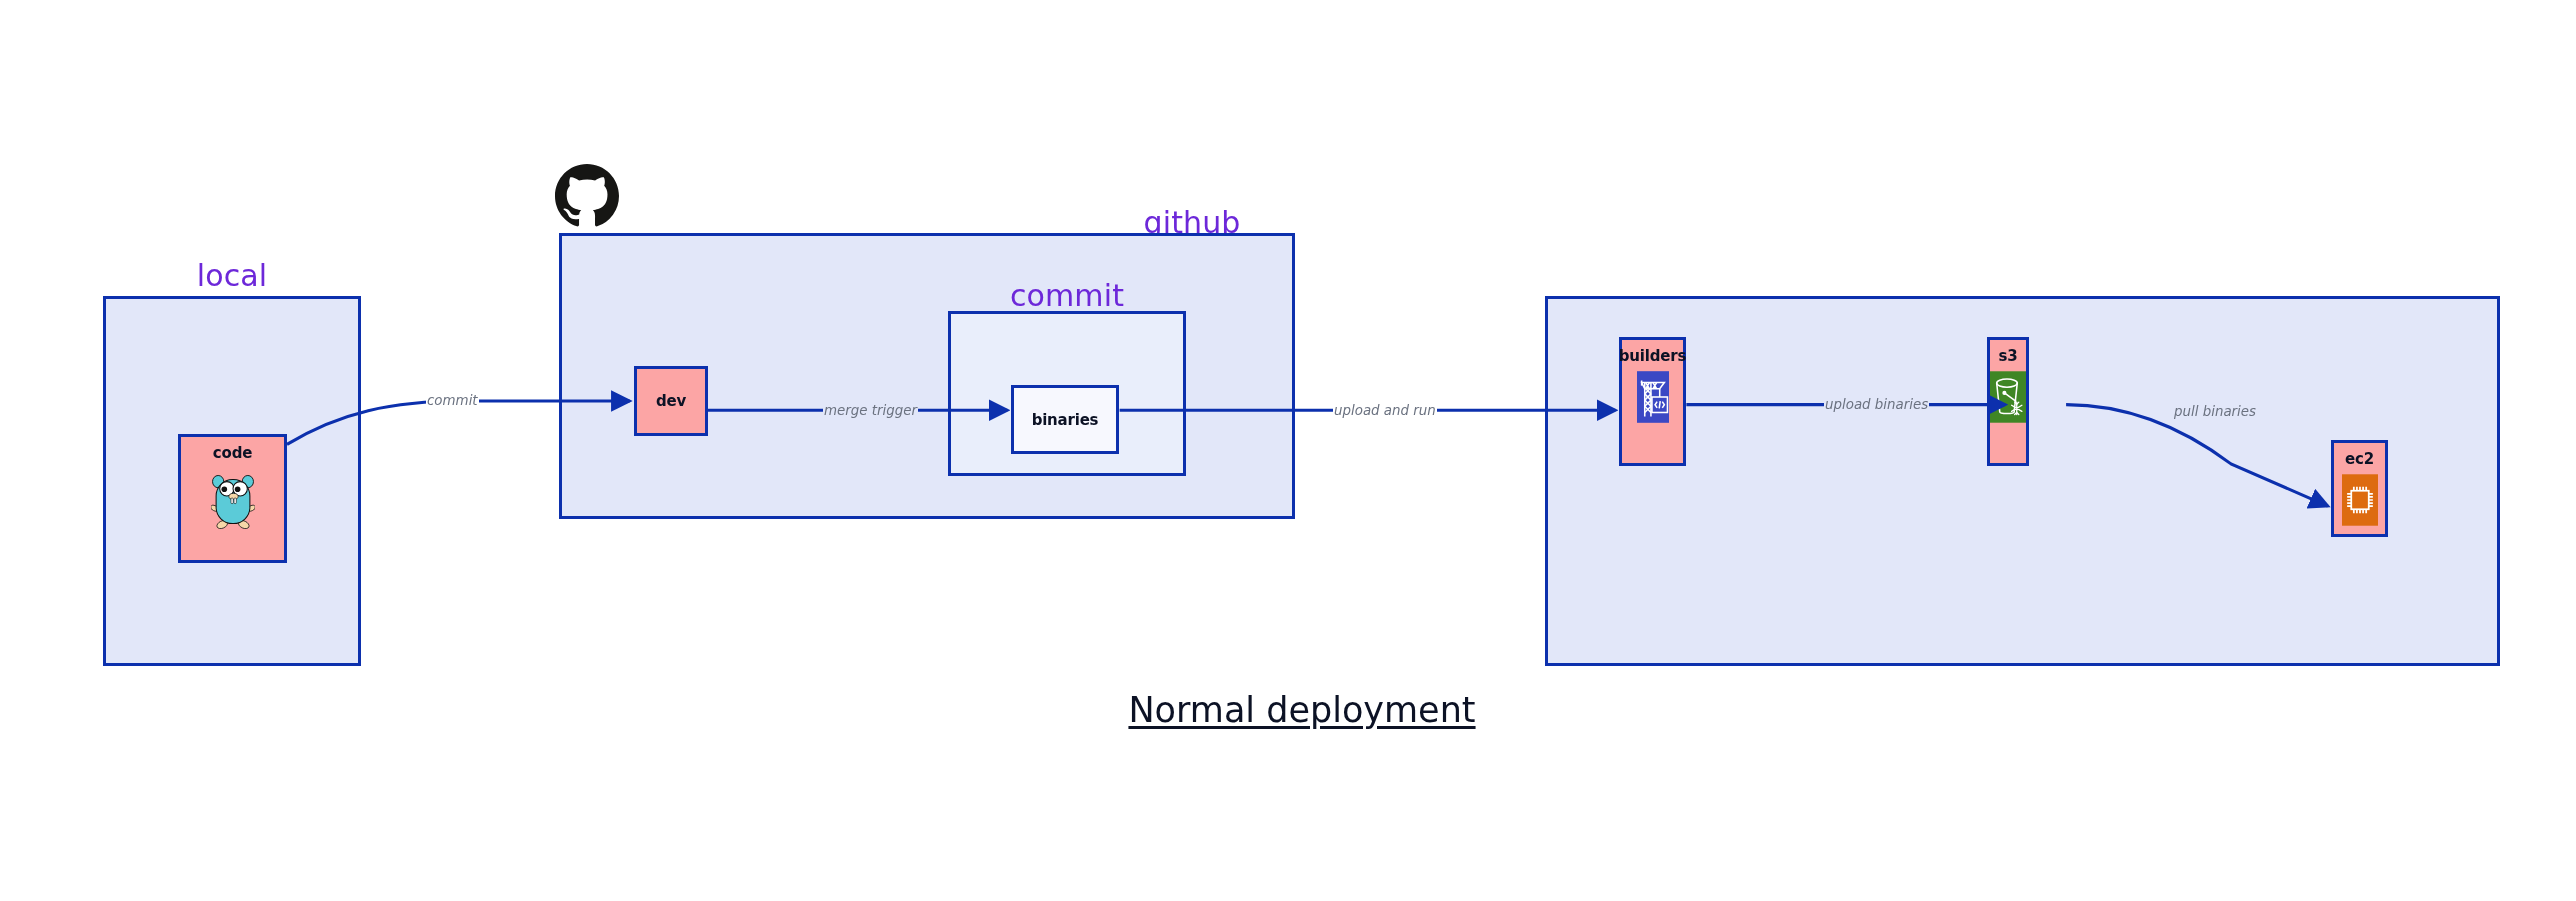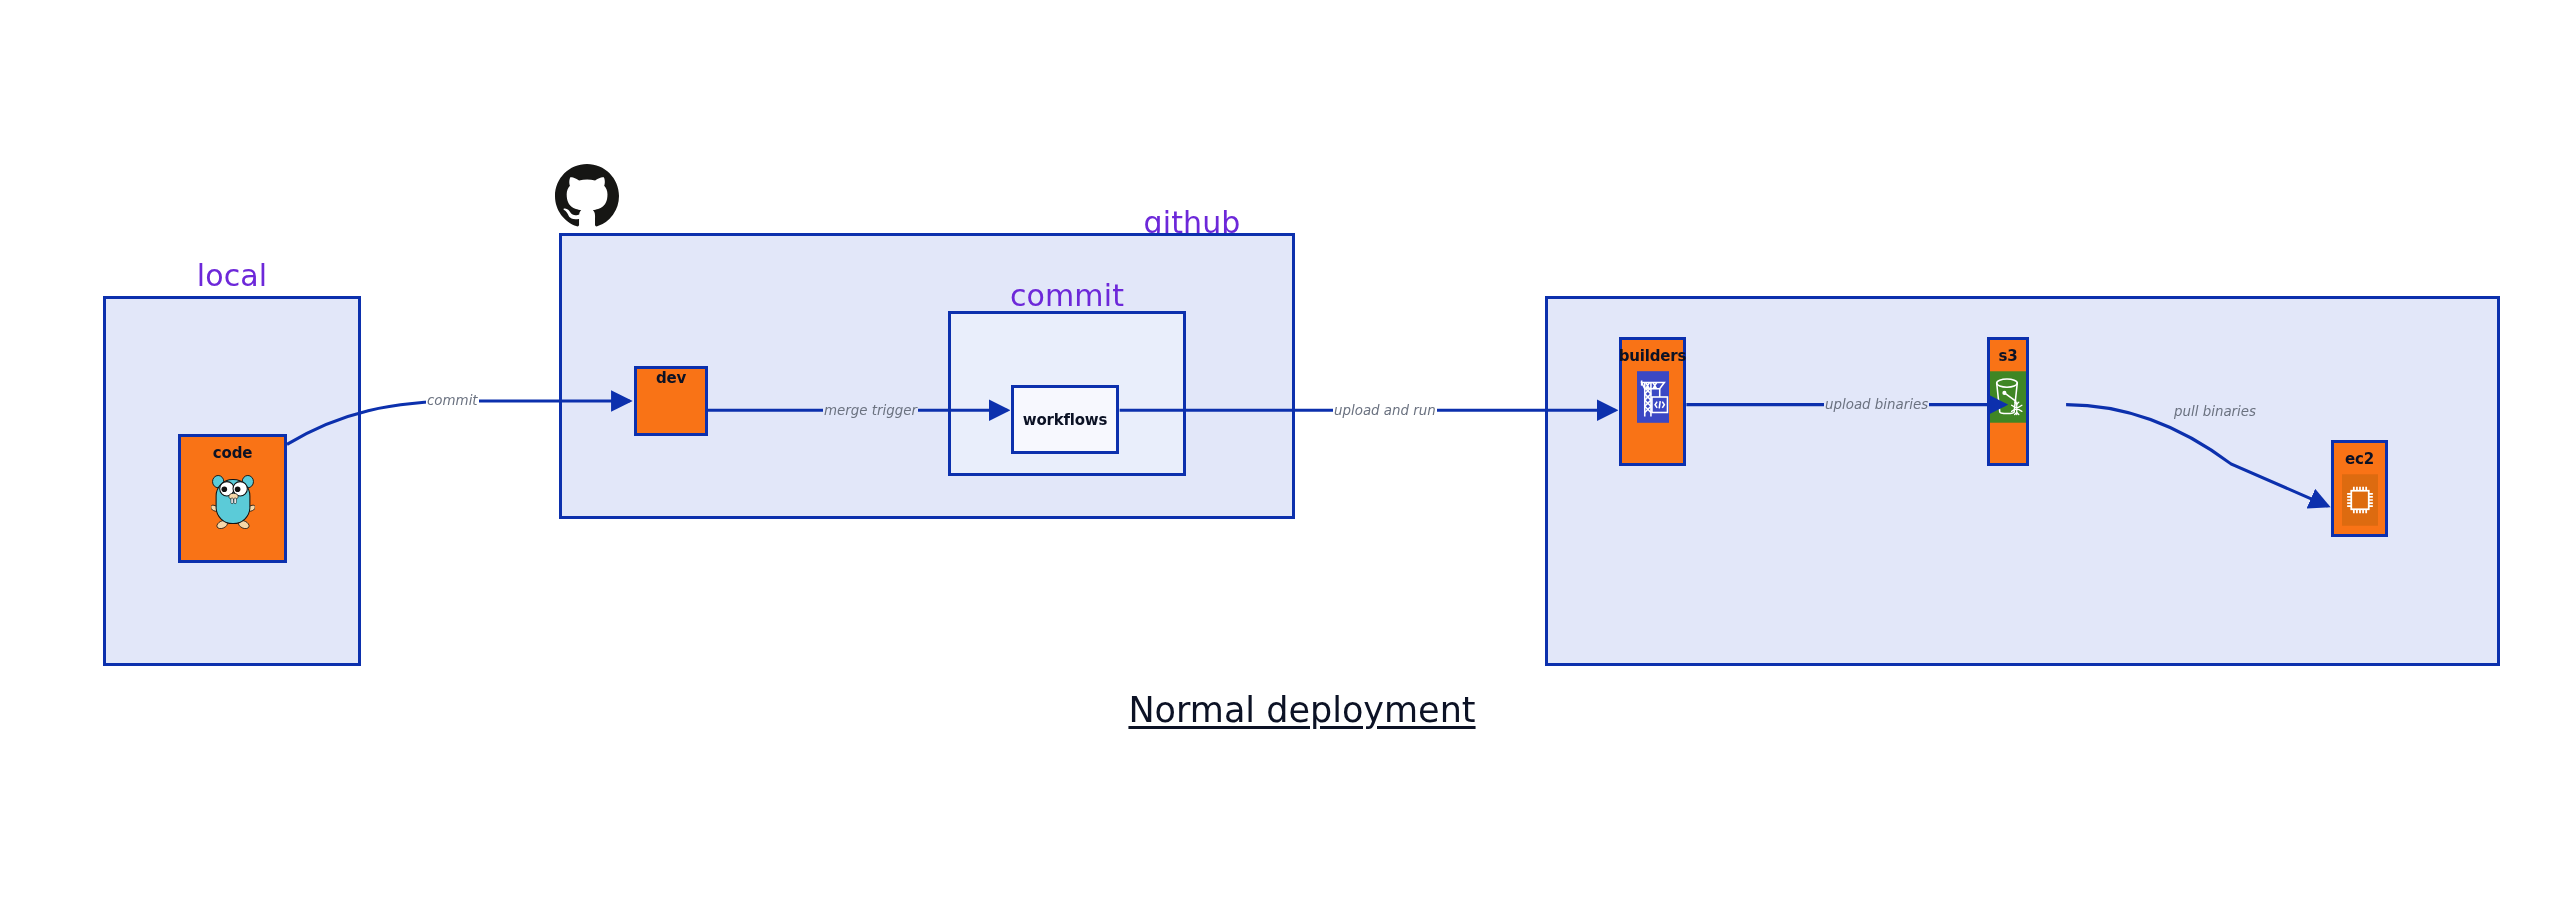--- a/index.html
+++ b/index.html
@@ -34,21 +34,21 @@
     font-size: 30px;
     font-weight: 400;
     letter-spacing: 0.1px;
     white-space: nowrap;
     text-align: center;
   }
 
   
   .node {
     position: absolute;
-    background: #f97316;
+    background: #fca5a5;
     border: 3.1px solid #0c30ad;
     box-sizing: border-box;
     display: flex;
     flex-direction: column;
     align-items: center;
   }
   .node-label {
     color: #0c1225;
     font-size: 15px;
     font-weight: bold;
@@ -156,29 +156,29 @@
         0-.87.31-1.59.82-2.15-.08-.2-.36-1.02.08-2.12 0 0 .67-.21 2.2.82.64-.18 1.32-.27
         2-.27s1.36.09 2 .27c1.53-1.04 2.2-.82 2.2-.82.44 1.1.16 1.92.08 2.12.51.56.82 1.27.82
         2.15 0 3.07-1.87 3.75-3.65 3.95.29.25.54.73.54 1.48 0 1.07-.01 1.93-.01 2.2 0
         .21.15.46.55.38A8.01 8.01 0 0 0 16 8c0-4.42-3.58-8-8-8Z"></path>
     </svg>
   </div>
 
   <div class="group-label" style="left:1089px; top:205px; width:206px;">github</div>
   <div class="group" style="left:559px; top:233px; width:736px; height:286px;"></div>
 
-  <div class="node" style="left:634px; top:366px; width:74px; height:70px; ">
+  <div class="node" style="left:634px; top:366px; width:74px; height:70px; justify-content:center;">
     <div class="node-label" style="margin-top:0;">dev</div>
   </div>
 
   <div class="group-label" style="left:948px; top:278px; width:238px;">commit</div>
   <div class="group nested" style="left:948px; top:311px; width:238px; height:165px;"></div>
 
   <div class="node" style="left:1011px; top:385px; width:108px; height:69px; justify-content:center; background:#f7f8fe;">
-    <div class="node-label" style="margin-top:0;">workflows</div>
+    <div class="node-label" style="margin-top:0;">binaries</div>
   </div>
 
   <div class="group" style="left:1545px; top:296px; width:955px; height:370px;"></div>
 
   <div class="node" style="left:1619px; top:337px; width:67px; height:129px;">
     <div class="node-label">builders</div>
     <div class="node-icon">
       <svg width="32" height="52" viewBox="0 0 62 100" xmlns="http://www.w3.org/2000/svg">
         <rect x="0" y="0" width="62" height="100" fill="#3b48c4"></rect>
         <g fill="none" stroke="#ffffff" stroke-width="3">

